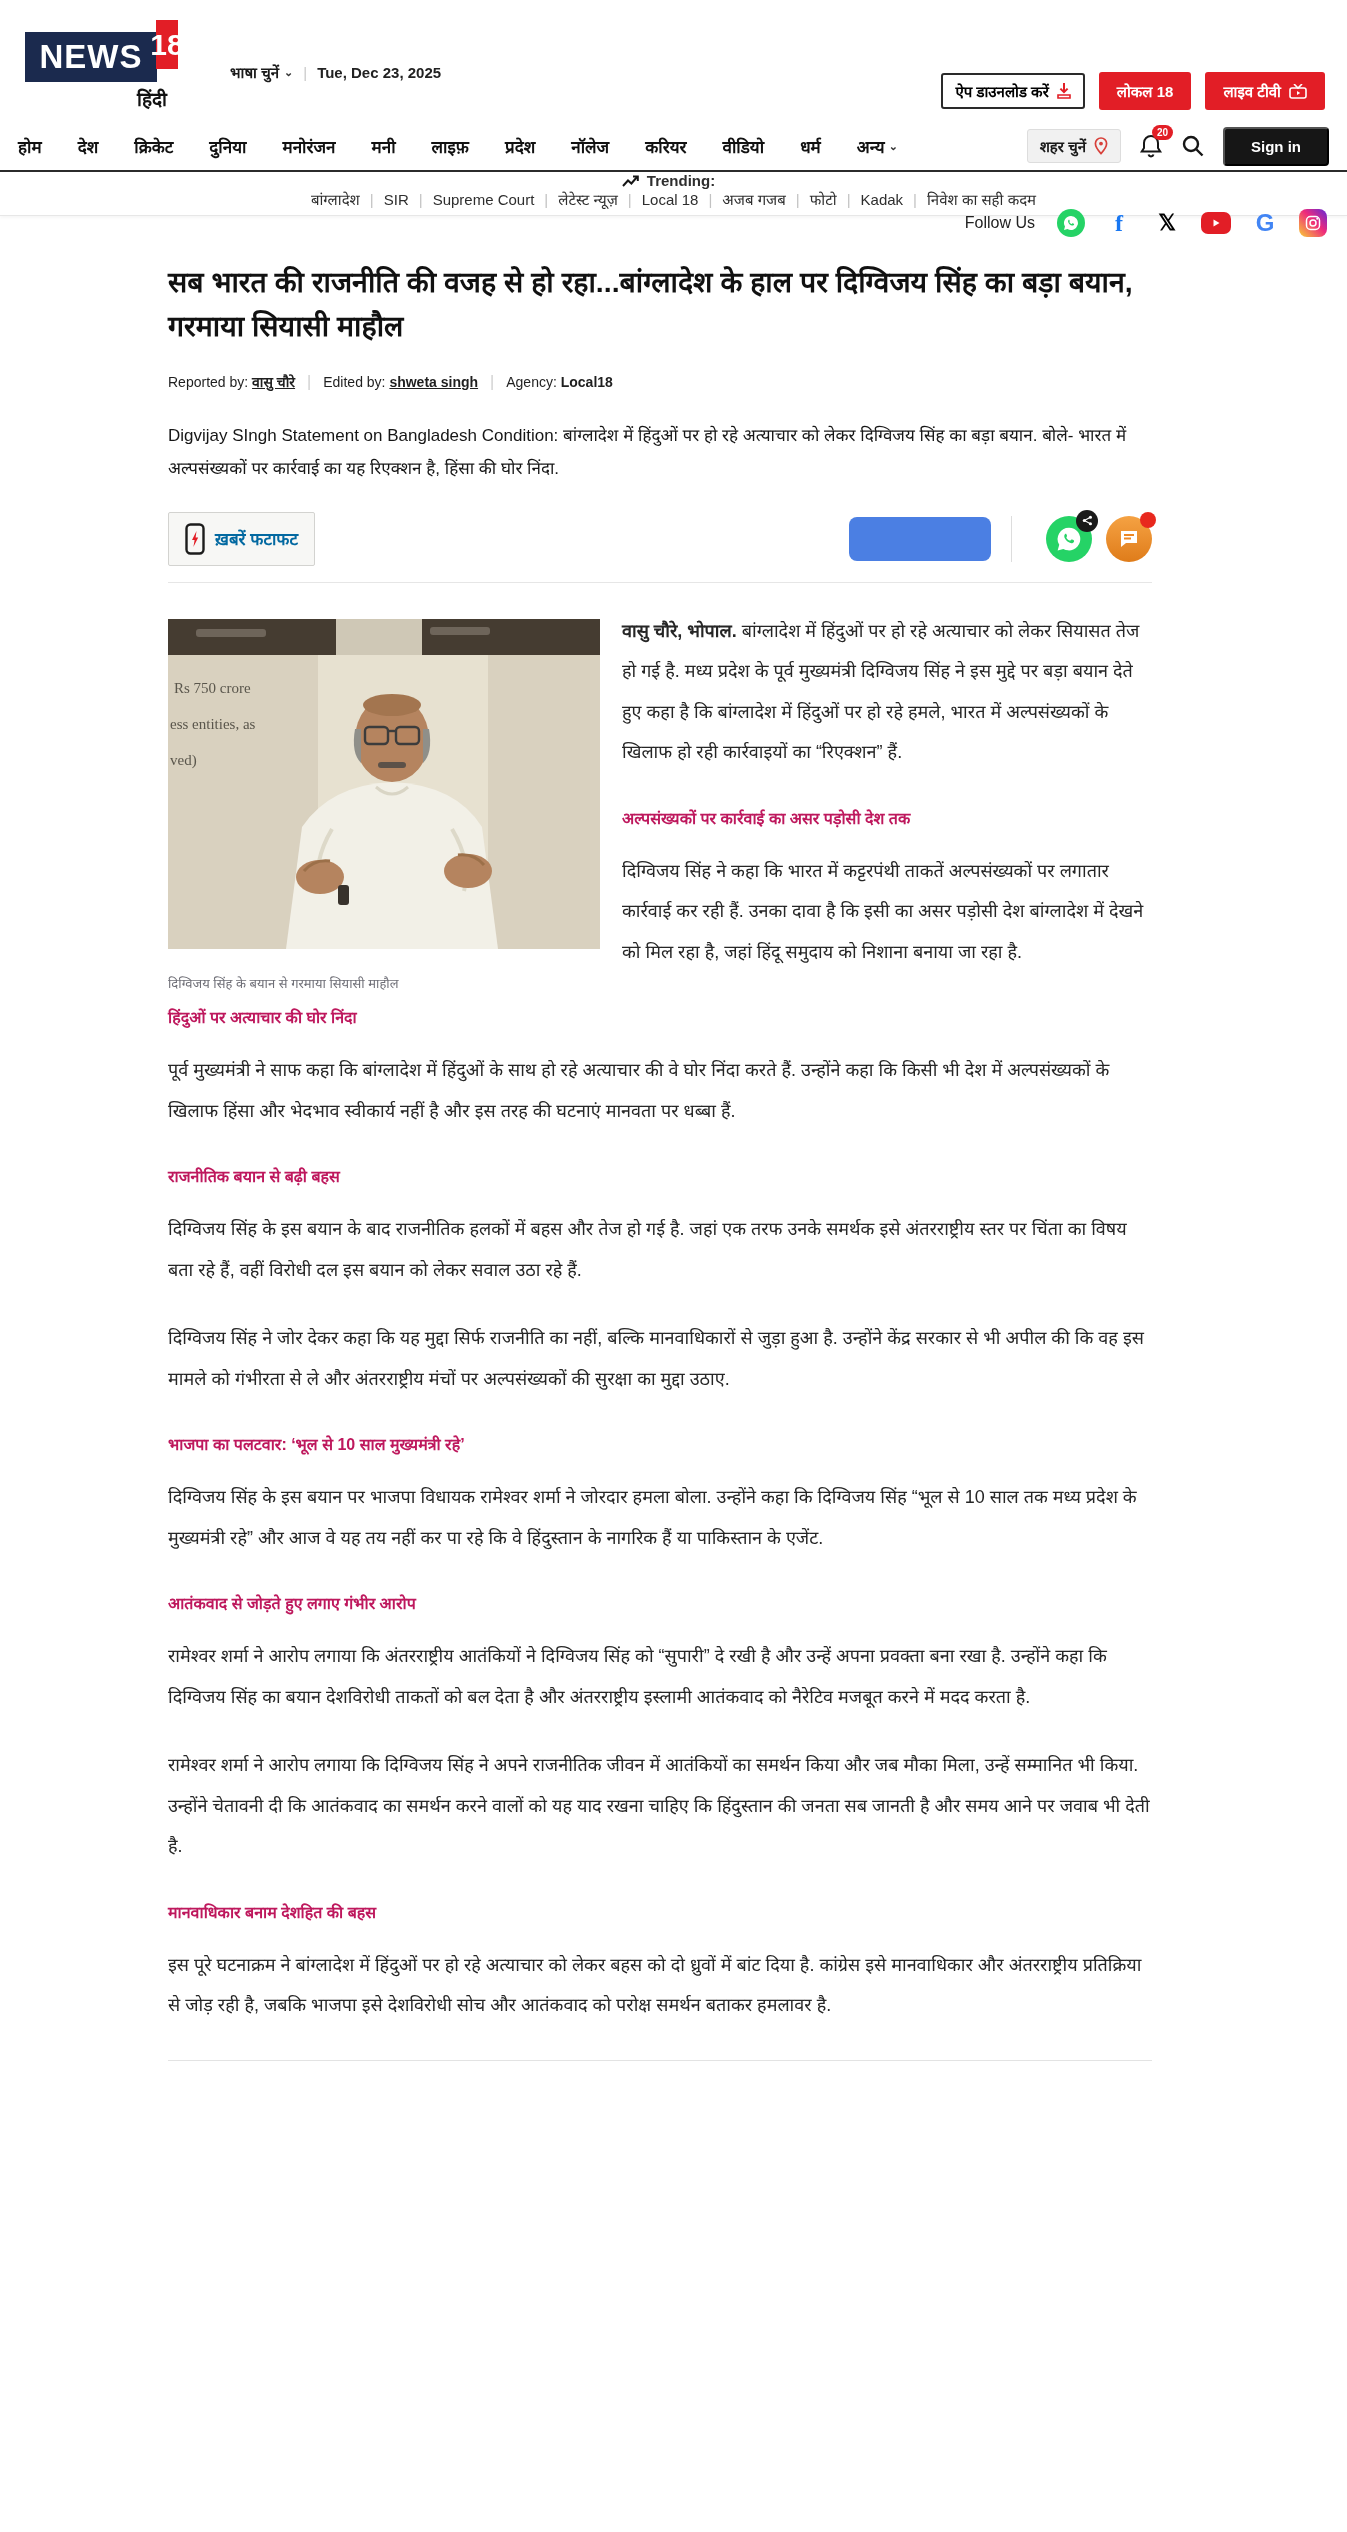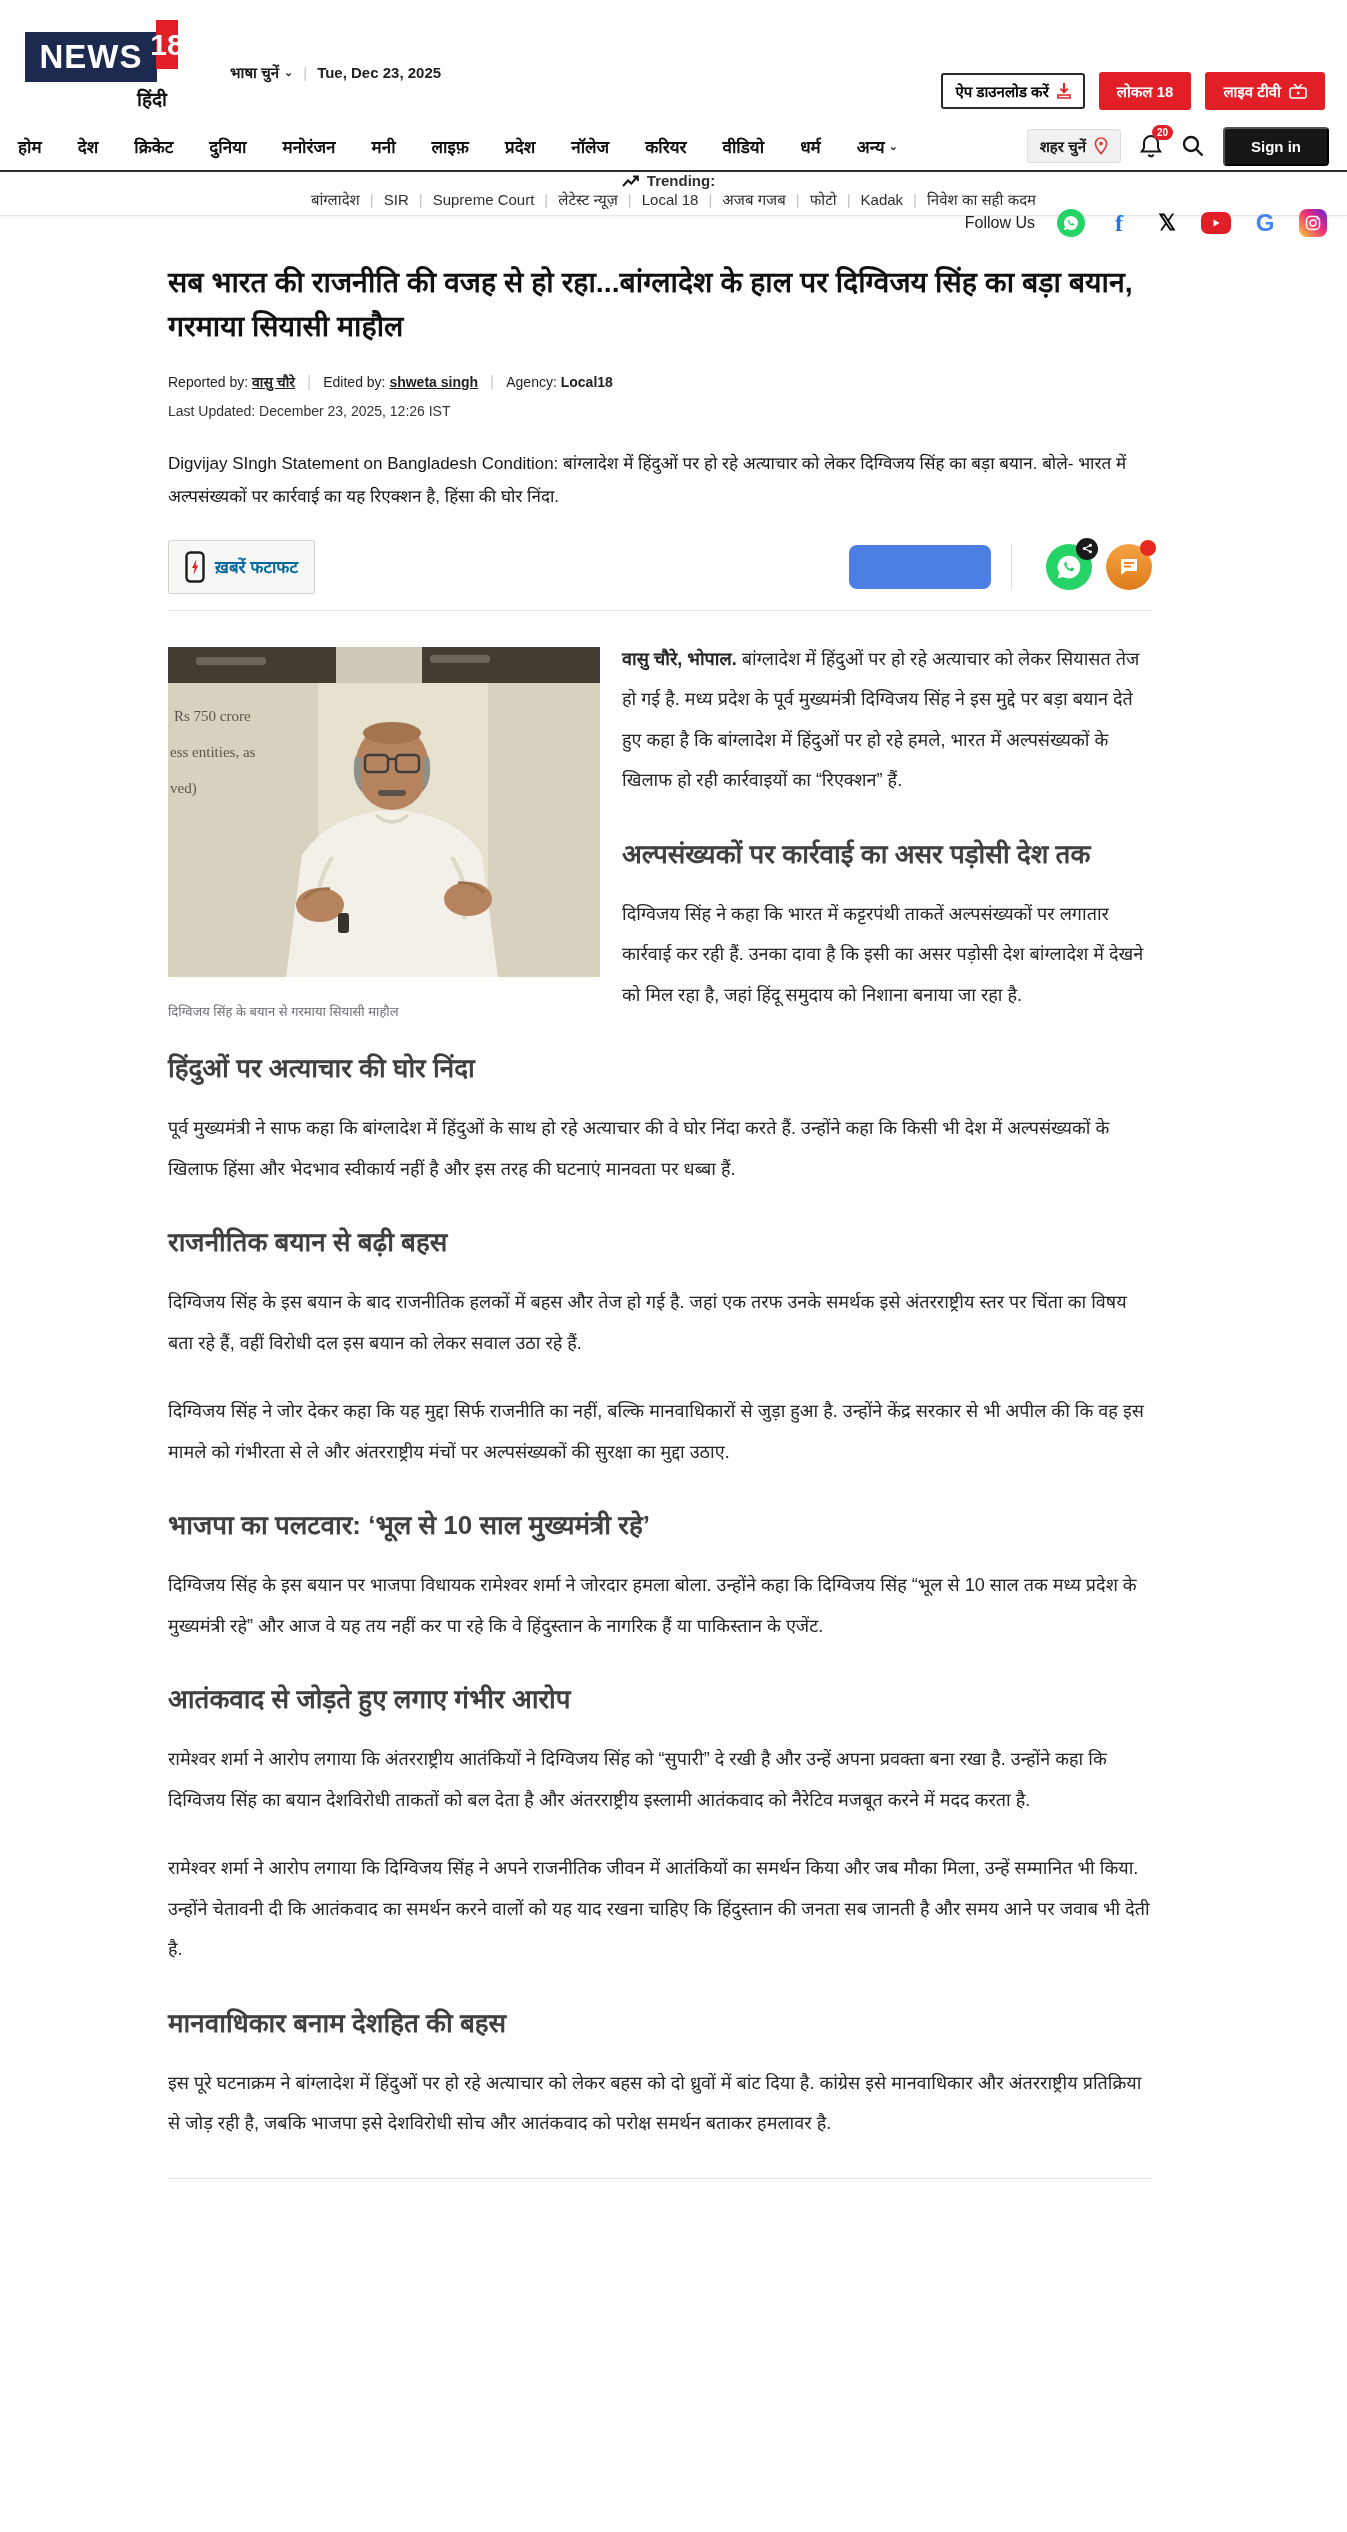--- a/index.html
+++ b/index.html
@@ -82,21 +82,21 @@
   .mini-badge { position:absolute; top:-6px; right:-6px; width:22px; height:22px; border-radius:50%;
     background:#1a1a1a; display:flex; align-items:center; justify-content:center; }
   .dot-badge { position:absolute; top:-4px; right:-4px; width:16px; height:16px; border-radius:50%; background:#e8281e; }
 
   .rule { border:none; border-top:1px solid #e6e6e6; margin:16px 0 0; }
 
   .article-body { margin-top:28px; font-size:18px; line-height:2.25; color:#262626; }
   figure.lead-media { float:left; width:432px; margin:8px 22px 6px 0; }
   figcaption { font-size:13px; color:#6e6e76; padding-top:26px; line-height:1.4; }
   .article-body p { margin:0 0 28px; }
-  .article-body h2 { font-size:26px; color:#404040; margin:34px 0 20px; line-height:1.5; }
+  .article-body h2 { font-size:16px; color:#be185d; margin:34px 0 20px; line-height:1.5; }
   .lead-bold { font-weight:bold; }
   .end-rule { border:none; border-top:1px solid #e3e3e3; margin:34px 0 60px; clear:both; }
   svg { display:block; }
 </style>
 </head>
 <body>
 
 <header class="top-header">
   <div class="logo">
     <div class="logo-row">
@@ -249,23 +249,20 @@
   <h1 class="title">सब भारत की राजनीति की वजह से हो रहा...बांग्लादेश के हाल पर दिग्विजय सिंह का बड़ा बयान, गरमाया सियासी माहौल</h1>
 
   <div class="byline">
     <span><span>Reported by:</span>&nbsp;<a>वासु चौरे</a></span>
     <span class="vb">|</span>
     <span><span>Edited by:</span>&nbsp;<a>shweta singh</a></span>
     <span class="vb">|</span>
     <span><span>Agency:</span>&nbsp;<b>Local18</b></span>
   </div>
 
-  <div class="updated">
-    <span>Last Updated:</span> <span>December 23, 2025, 12:26 IST</span>
-  </div>
 
   <div class="summary">Digvijay SIngh Statement on Bangladesh Condition: बांग्लादेश में हिंदुओं पर हो रहे अत्याचार को लेकर दिग्विजय सिंह का बड़ा बयान. बोले- भारत में अल्पसंख्यकों पर कार्रवाई का यह रिएक्शन है, हिंसा की घोर निंदा.</div>
 
   <div class="actions-row">
     <button class="khabre">
       <span>
         <svg width="20" height="32" viewBox="0 0 20 32">
             <rect x="1.5" y="1.5" width="17" height="29" rx="4" fill="none" stroke="#1c1c1c" stroke-width="2.4"></rect>
             <path d="M11.5 8 7 17h2.6L8.4 24l4.8-9.6h-2.6z" fill="#e21e26"></path>
           </svg>

